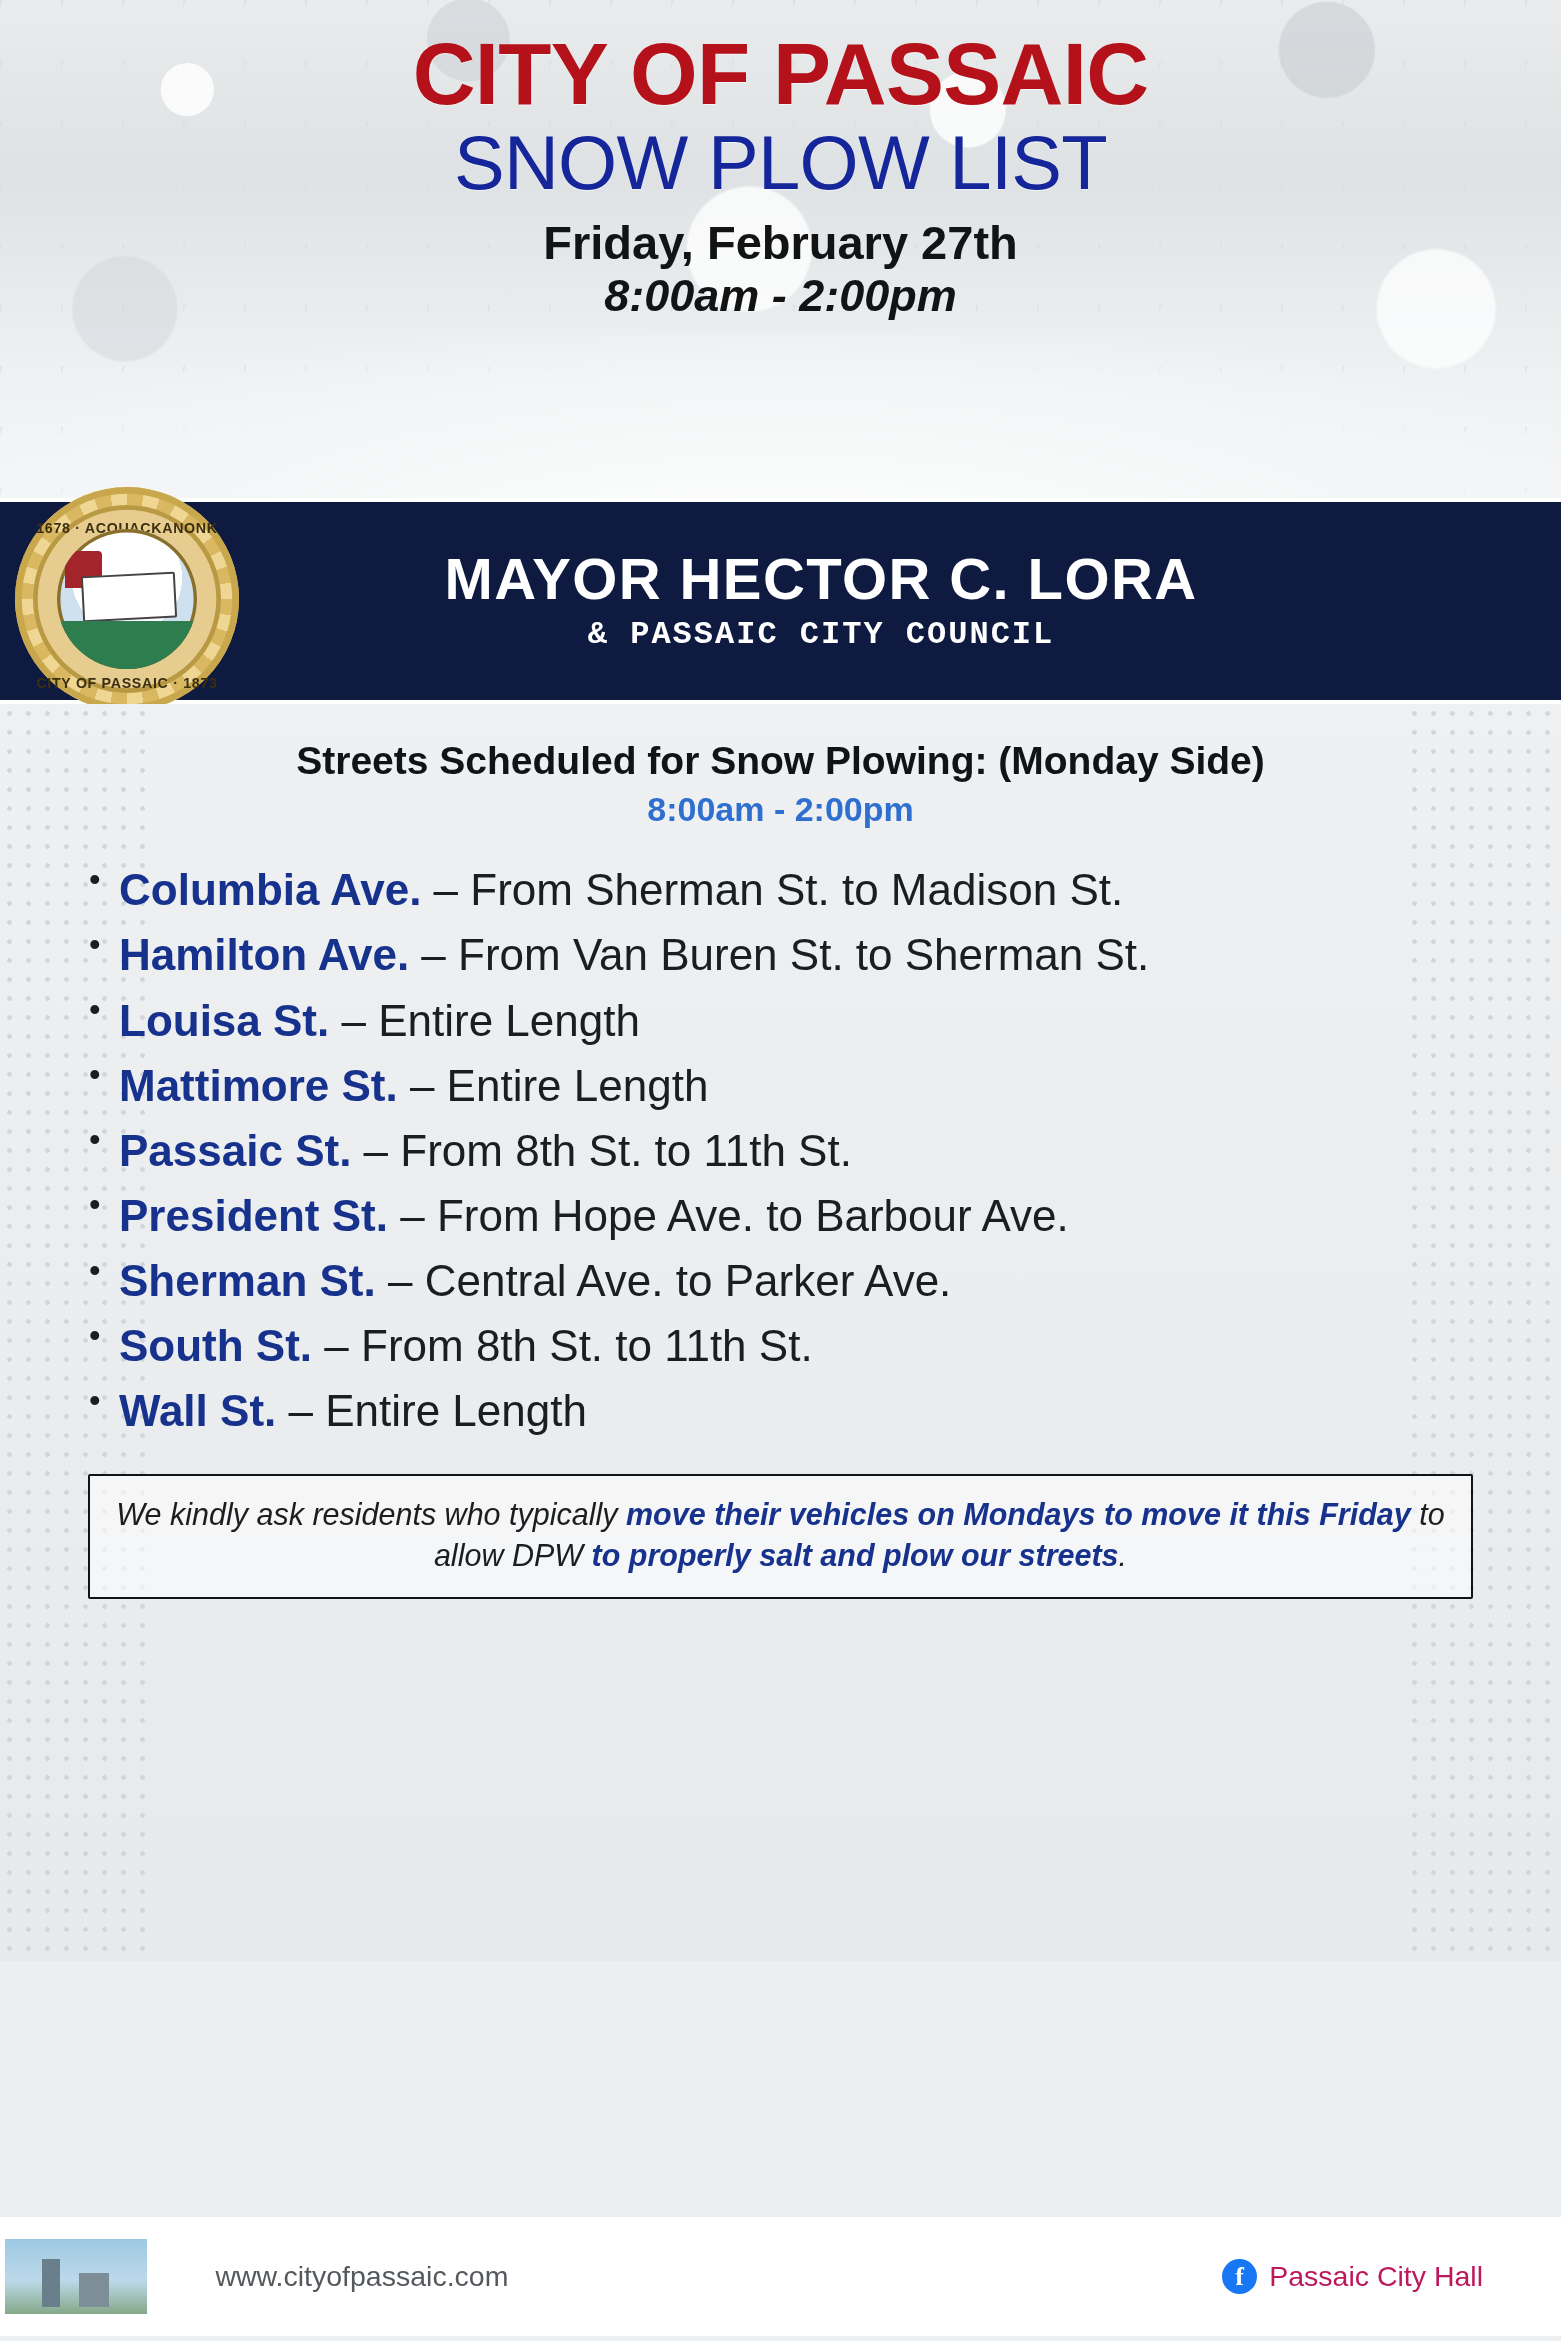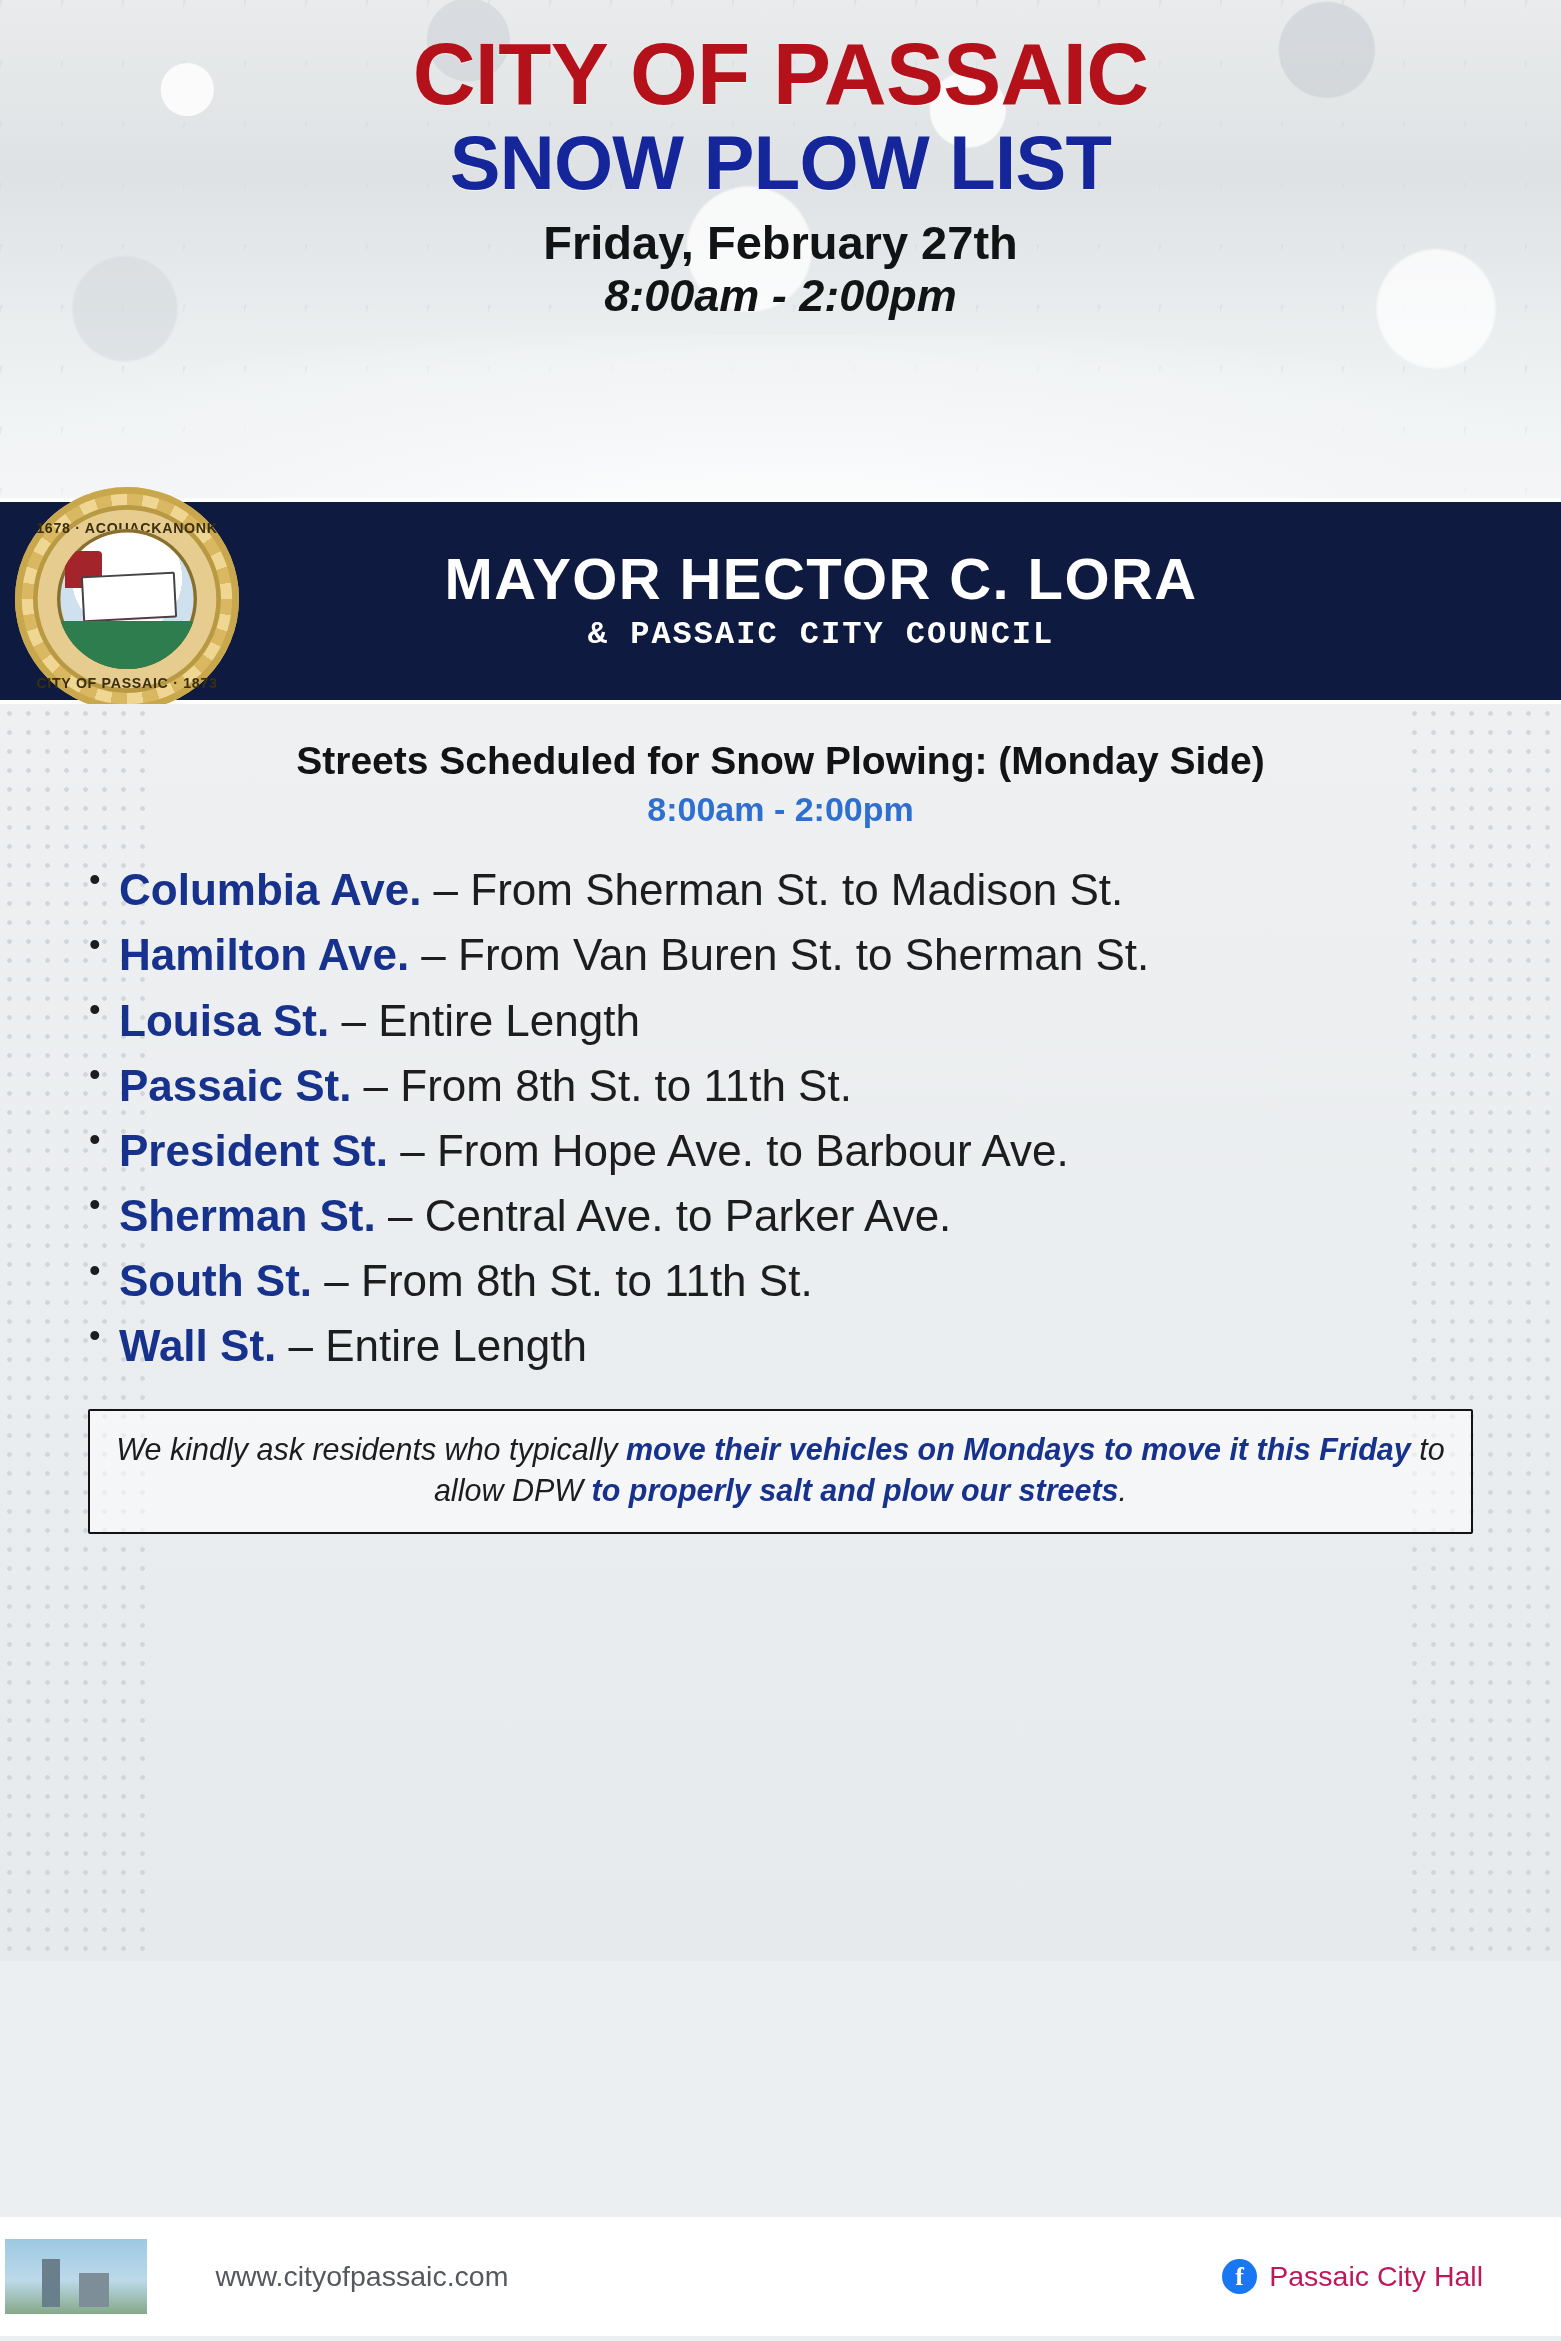--- a/index.html
+++ b/index.html
@@ -61,21 +61,21 @@
     font-size: 87px;
     line-height: 1.02;
     font-weight: 800;
     color: #b4111a;
     letter-spacing: -0.7px;
     text-shadow: 0 1.4px 0 rgba(255,255,255,0.55);
   }
   .title-2 {
     font-size: 76px;
     line-height: 1.04;
-    font-weight: 700;
+    font-weight: 400;
     color: #15269b;
     margin-top: 4.1px;
     letter-spacing: -0.7px;
     text-shadow: 0 1.4px 0 rgba(255,255,255,0.55);
   }
   .title-date {
     font-size: 47px;
     line-height: 1.1;
     font-weight: 800;
     color: #111315;
@@ -555,20 +555,21 @@
     <div class="dots-left"></div>
     <div class="dots-right"></div>
 
     <div class="section-title">Streets Scheduled for Snow Plowing: (Monday Side)</div>
     <div class="section-time">8:00am - 2:00pm</div>
 
     <ul class="streets">
       <li><span class="name">Columbia Ave.</span><span> – From Sherman St. to Madison St.</span></li>
       <li><span class="name">Hamilton Ave.</span><span> – From Van Buren St. to Sherman St.</span></li>
       <li><span class="name">Louisa St.</span><span> – Entire Length</span></li>
+      <li><span class="name">Mattimore St.</span><span> – Entire Length</span></li>
       <li><span class="name">Passaic St.</span><span> – From 8th St. to 11th St.</span></li>
       <li><span class="name">President St.</span><span> – From Hope Ave. to Barbour Ave.</span></li>
       <li><span class="name">Sherman St.</span><span> – Central Ave. to Parker Ave.</span></li>
       <li><span class="name">South St.</span><span> – From 8th St. to 11th St.</span></li>
       <li><span class="name">Wall St.</span><span> – Entire Length</span></li>
     </ul>
 
     <div class="notice">
       <p><span>We kindly ask residents who typically </span><b>move their vehicles on Mondays to move it this Friday</b><span> to allow DPW </span><b>to properly salt and plow our streets</b><span>.</span></p>
     </div>

